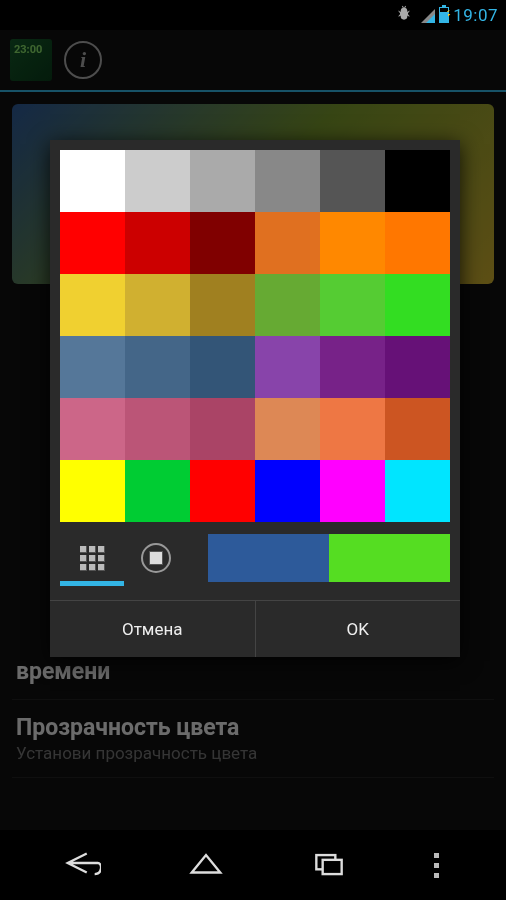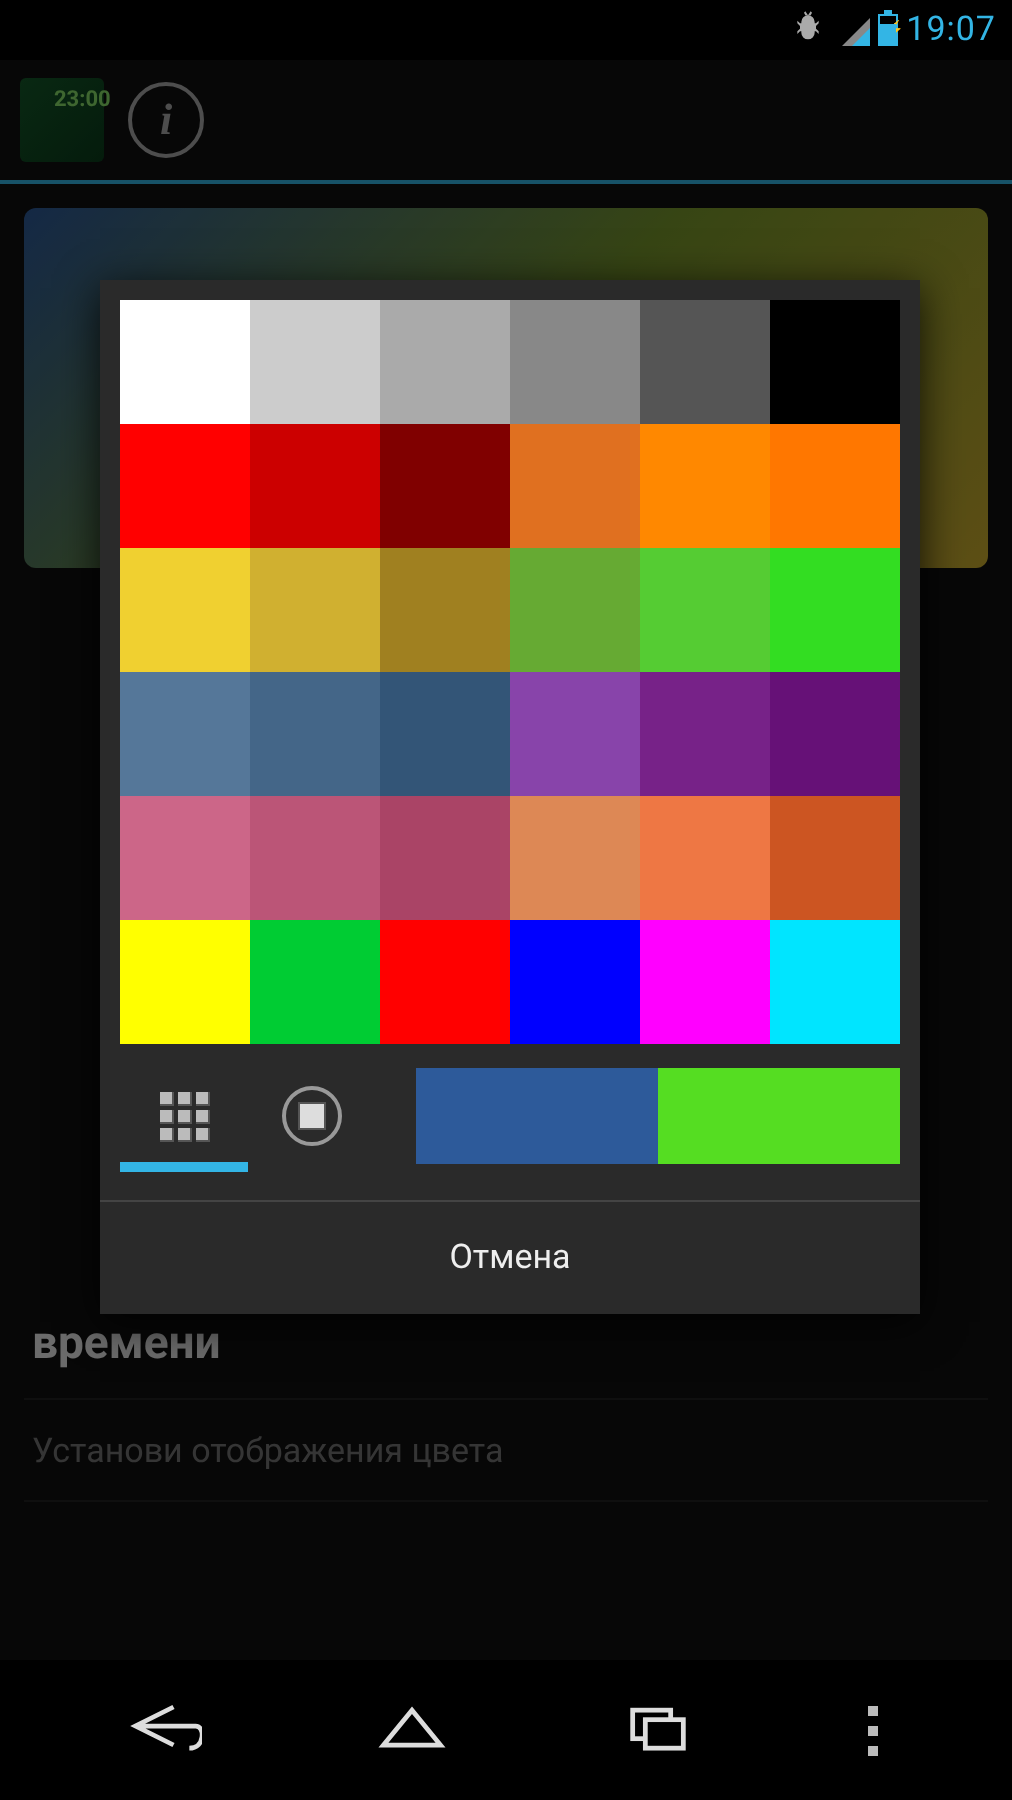--- a/index.html
+++ b/index.html
@@ -140,33 +140,34 @@
   </span>
   <span class="signal"></span>
   <span class="battery">
       <span class="bolt">⚡</span>
     </span>
   <span class="time">19:07</span>
 </div>
 
 <div class="action-bar">
   <div class="app-icon">
-    <span style="font-size:11px;margin-left:13px;">23:00</span>
+    <span style="font-size:11px;">23:00</span>
   </div>
   <div class="info-btn">i</div>
 </div>
 
 <div class="background">
   <div class="widget-preview"></div>
   <div style="height:360px"></div>
   <div class="setting-row">
     <div class="setting-title">времени</div>
   </div>
   <div class="setting-row">
-    <div class="setting-sub">Установи отображения цвета</div>
+    <div class="setting-title">Прозрачность цвета</div>
+    <div class="setting-sub">Установи прозрачность цвета</div>
   </div>
 </div>
 
 <div class="scrim"></div>
 
 <div class="dialog">
   <div class="color-grid" id="color-grid">
       <div class="swatch" style="background: rgb(255, 255, 255);"></div>
       <div class="swatch" style="background: rgb(204, 204, 204);"></div>
       <div class="swatch" style="background: rgb(170, 170, 170);"></div>
@@ -227,20 +228,21 @@
       </div>
     </div>
     <div class="current-preview" id="preview">
         <div class="half" style="background: rgb(45, 90, 154);"></div>
         <div class="half" style="background: rgb(85, 221, 34);"></div>
       </div>
   </div>
 
   <div class="btn-row">
     <div class="btn">Отмена</div>
+    <div class="btn">OK</div>
   </div>
 </div>
 
 <div class="nav-bar">
   <div class="nav-back">
     <svg viewBox="0 0 48 32">
         <path fill="none" stroke="#ddd" stroke-width="3" d="M30 4 L6 16 L30 28 M6 16 H44 C50 16 50 30 40 30"></path>
       </svg>
   </div>
   <div class="nav-home">

